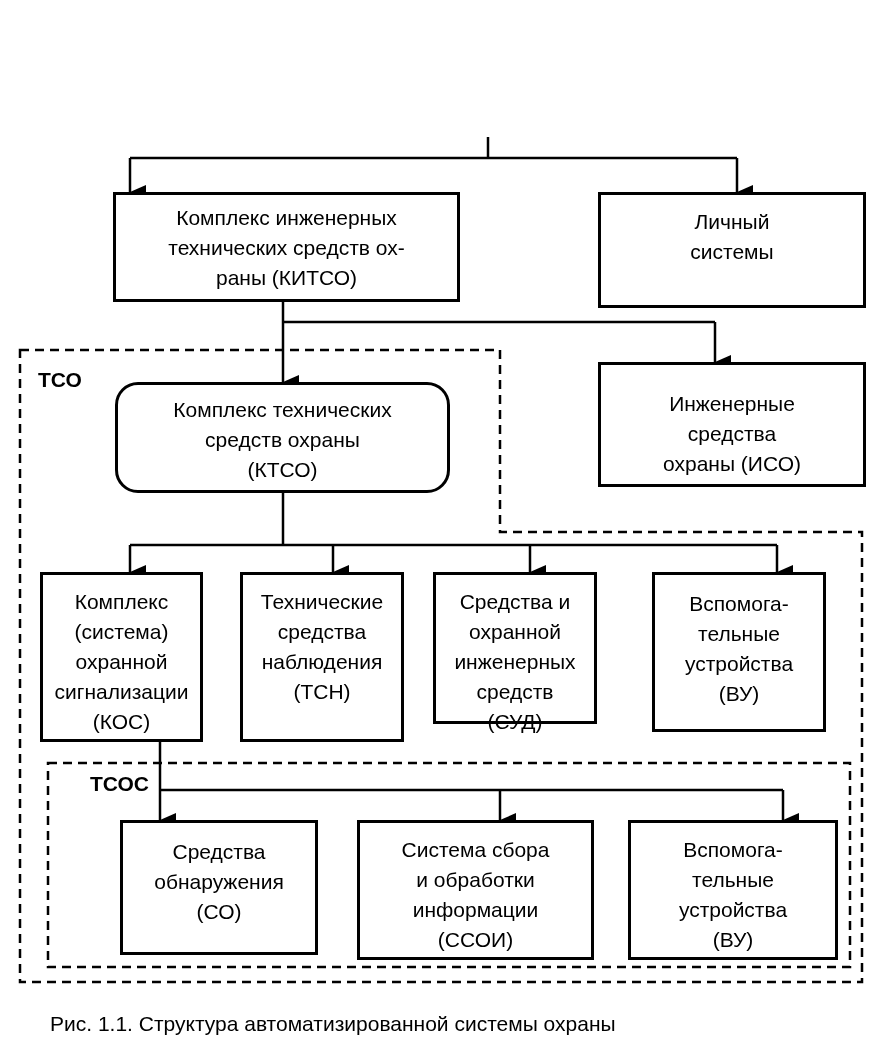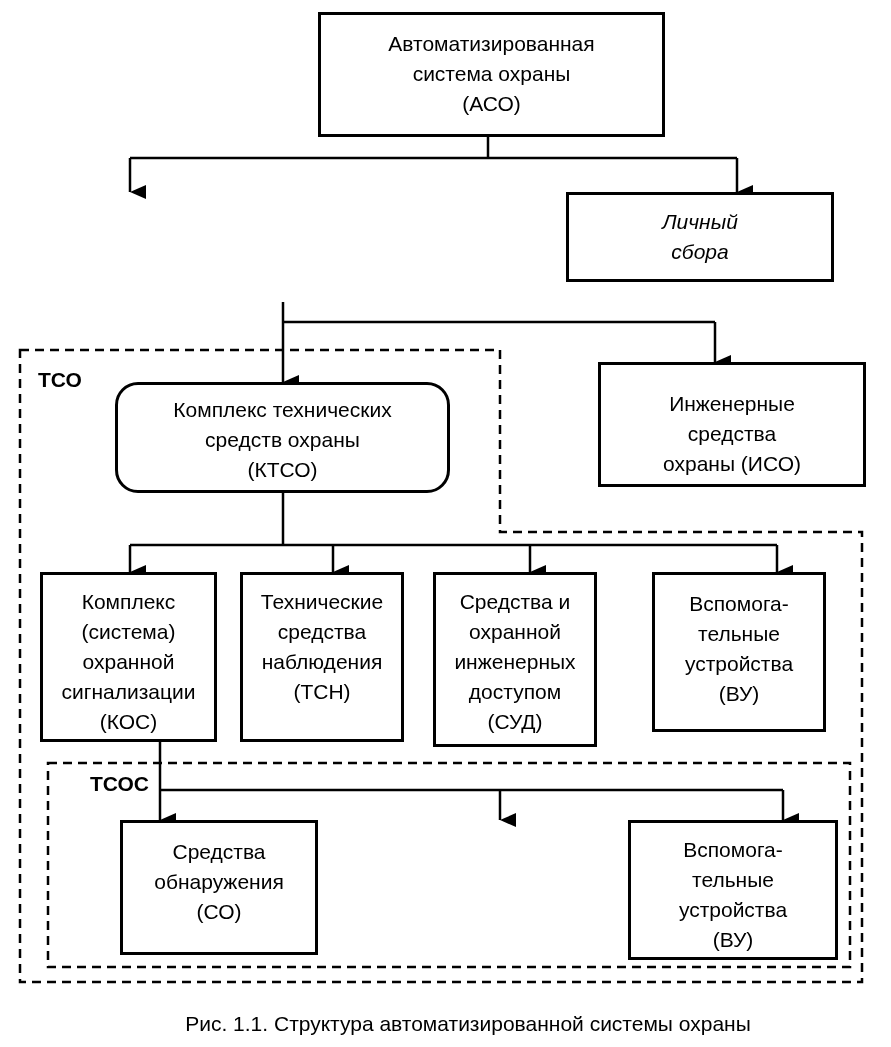--- a/index.html
+++ b/index.html
@@ -4,21 +4,21 @@
 <style>
   html, body { margin: 0; padding: 0; background: #ffffff; }
   body { width: 891px; height: 1047px; position: relative; overflow: hidden;
          font-family: "Liberation Sans", sans-serif; color: #000; }
   #canvas { position: absolute; left: 0; top: 0; width: 891px; height: 1047px; }
   .box { position: absolute; border: 3px solid #000; box-sizing: border-box; background: #fff;
          display: flex; flex-direction: column; align-items: center; justify-content: flex-start;
          text-align: center; font-size: 21px; line-height: 30px; padding-top: 14px; }
   .box .line { display: block; white-space: nowrap; }
   .region-label { position: absolute; font-size: 21px; line-height: 24px; font-weight: bold; }
-  .caption { position: absolute; left: 0; width: 886px; top: 1012px; text-align: center;
+  .caption { position: absolute; left: 0; width: 886px; top: 1012px; text-align: left;
              font-size: 21px; padding-left: 50px; box-sizing: border-box; }
 </style>
 </head>
 <body>
 
 <div id="canvas">
   <svg id="lines" width="891" height="1047" style="position:absolute;left:0;top:0;">
     <defs>
       <marker id="arrow" markerWidth="14" markerHeight="16" refX="7" refY="16" orient="auto-start-reverse" markerUnits="userSpaceOnUse" viewBox="0 0 14 16">
         <path d="M0,0 L14,0 L7,16 Z" fill="#000"></path>
@@ -46,70 +46,76 @@
 
     <line x1="160" y1="742" x2="160" y2="820" stroke="#000" stroke-width="2.5" marker-end="url(#arrow)"></line>
     <line x1="160" y1="790" x2="783" y2="790" stroke="#000" stroke-width="2.5"></line>
     <line x1="500" y1="790" x2="500" y2="820" stroke="#000" stroke-width="2.5" marker-end="url(#arrow)"></line>
     <line x1="783" y1="790" x2="783" y2="820" stroke="#000" stroke-width="2.5" marker-end="url(#arrow)"></line>
   </svg>
 
   <div class="region-label" style="left:38px; top:368px;">ТСО</div>
   <div class="region-label" style="left:62px; top:772px;margin-left:28px;">ТСОС</div>
 
-  <div class="box" style="left:318px; top:12px; width:347px; height:125px;">
-      <span class="line">Автоматизированная</span>
-      <span class="line">система охраны</span>
-      <span class="line">(АСО)</span>
+  <div class="box" style="left:113px; top:192px; width:347px; height:110px; padding-top:8px;">
+      <span class="line">Комплекс инженерных</span>
+      <span class="line">технических средств ох-</span>
+      <span class="line">раны (КИТСО)</span>
     </div>
-  <div class="box" style="left:566px; top:192px; width:268px; height:90px; padding-top:12px;font-style:italic;">
+  <div class="box" style="left:598px; top:192px; width:268px; height:116px; padding-top:12px;">
       <span class="line">Личный</span>
-      <span class="line">сбора</span>
+      <span class="line">системы</span>
     </div>
   <div class="box" style="left:115px; top:382px; width:335px; height:111px; padding-top:10px;border-radius:23px;">
       <span class="line">Комплекс технических</span>
       <span class="line">средств охраны</span>
       <span class="line">(КТСО)</span>
     </div>
   <div class="box" style="left:598px; top:362px; width:268px; height:125px; padding-top:24px;">
       <span class="line">Инженерные</span>
       <span class="line">средства</span>
       <span class="line">охраны (ИСО)</span>
     </div>
-  <div class="box" style="left:40px; top:572px; width:177px; height:170px; padding-top:12px;">
+  <div class="box" style="left:40px; top:572px; width:163px; height:170px; padding-top:12px;">
       <span class="line">Комплекс</span>
       <span class="line">(система)</span>
       <span class="line">охранной</span>
       <span class="line">сигнализации</span>
       <span class="line">(КОС)</span>
     </div>
   <div class="box" style="left:240px; top:572px; width:164px; height:170px; padding-top:12px;text-align:center;">
       <span class="line">Технические</span>
       <span class="line">средства</span>
       <span class="line">наблюдения</span>
       <span class="line">(ТСН)</span>
     </div>
-  <div class="box" style="left:433px; top:572px; width:164px; height:175px; padding-top:12px;">
+  <div class="box" style="left:433px; top:572px; width:164px; height:152px; padding-top:12px;">
       <span class="line">Средства  и</span>
       <span class="line">охранной</span>
       <span class="line">инженерных</span>
-      <span class="line">доступом</span>
+      <span class="line">средств</span>
       <span class="line">(СУД)</span>
     </div>
   <div class="box" style="left:652px; top:572px; width:174px; height:160px; padding-top:14px;">
       <span class="line">Вспомога-</span>
       <span class="line">тельные</span>
       <span class="line">устройства</span>
       <span class="line">(ВУ)</span>
     </div>
   <div class="box" style="left:120px; top:820px; width:198px; height:135px; padding-top:14px;">
       <span class="line">Средства</span>
       <span class="line">обнаружения</span>
       <span class="line">(СО)</span>
     </div>
+  <div class="box" style="left:357px; top:820px; width:237px; height:140px; padding-top:12px;">
+      <span class="line">Система  сбора</span>
+      <span class="line">и обработки</span>
+      <span class="line">информации</span>
+      <span class="line">(ССОИ)</span>
+    </div>
   <div class="box" style="left:628px; top:820px; width:210px; height:140px; padding-top:12px;">
       <span class="line">Вспомога-</span>
       <span class="line">тельные</span>
       <span class="line">устройства</span>
       <span class="line">(ВУ)</span>
     </div>
 
   <div class="caption">Рис. 1.1. Структура автоматизированной системы охраны</div>
 </div>
 

